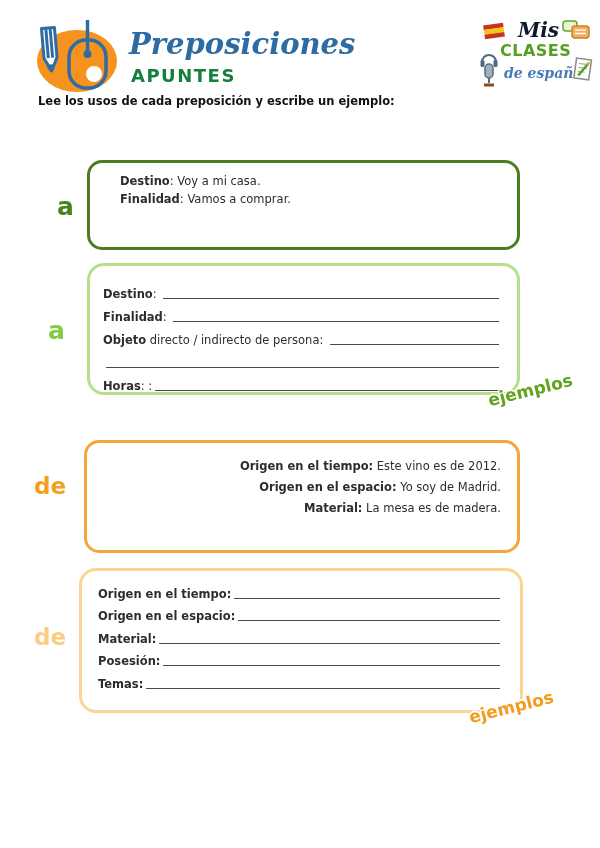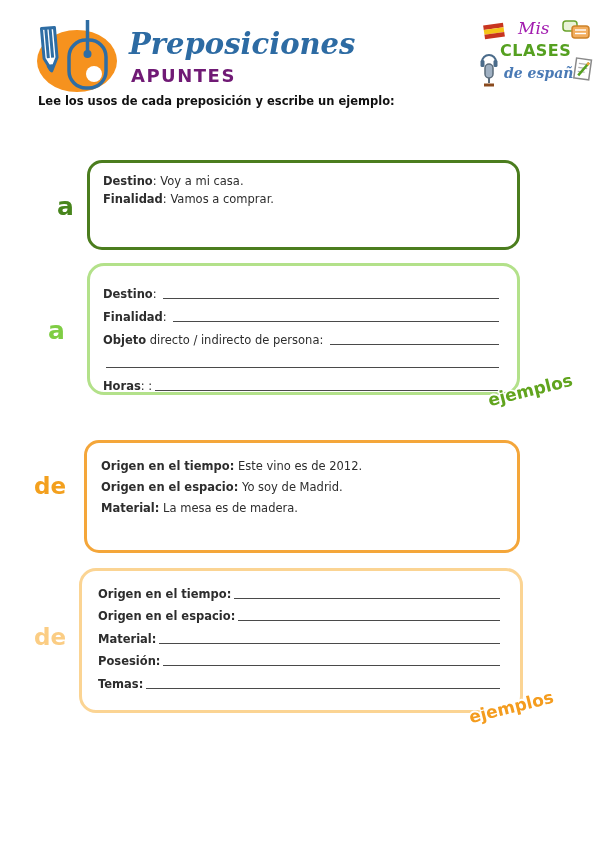--- a/index.html
+++ b/index.html
@@ -4,26 +4,26 @@
 <style>
   html,body{margin:0;padding:0;background:#fff;}
   .page{position:relative;width:600px;height:848px;background:#fff;overflow:hidden;
         font-family:"DejaVu Sans",sans-serif;color:#2d2d2d;}
 
   
   .logo-main{position:absolute;left:28px;top:18px;width:92px;height:78px;}
   .title{position:absolute;left:129px;top:27px;font-family:"DejaVu Serif",serif;
          font-style:italic;font-weight:700;font-size:29px;color:#2d6ba3;white-space:nowrap;}
   .subtitle{position:absolute;left:131px;top:65px;font-weight:700;font-size:18px;
-            letter-spacing:1.5px;color:#701a75;white-space:nowrap;}
+            letter-spacing:1.5px;color:#15803d;white-space:nowrap;}
 
   .brand{position:absolute;left:478px;top:12px;width:118px;height:88px;}
   .brand svg{position:absolute;}
   .brand-mis{position:absolute;left:40px;top:6px;font-family:"DejaVu Serif",serif;
-             font-style:italic;font-weight:400;font-size:17px;color:#a21caf;}
+             font-style:italic;font-weight:700;font-size:20px;color:#0f172a;}
   .brand-clases{position:absolute;left:22px;top:29px;font-weight:700;font-size:16px;
                 letter-spacing:.5px;color:#55a020;text-align:right;}
   .brand-esp{position:absolute;left:26px;top:53px;font-family:"DejaVu Serif",serif;
              font-style:italic;font-weight:700;font-size:14px;color:#4a7ab5;white-space:nowrap;}
 
   
   .instruction{position:absolute;left:38px;top:94px;margin:0;font-size:11.5px;
                font-weight:700;color:#111;}
 
   
@@ -31,26 +31,26 @@
   .lbl-a1{left:57px;top:194px;font-size:25px;color:#47851c;}
   .lbl-a2{left:48px;top:318px;font-size:25px;color:#7fcd44;}
   .lbl-de1{left:34px;top:475px;font-size:23px;color:#f3a01e;}
   .lbl-de2{left:34px;top:626px;font-size:23px;color:#fbcd84;}
 
   
   .box{position:absolute;box-sizing:border-box;background:#fff;}
   .box p{margin:0;}
   .box .u{font-weight:700;}
   .box-a-ex{left:87px;top:160px;width:433px;height:90px;border:3px solid #4b7d1e;
-            border-radius:15px;padding:10px 16px 0 13px;}
+            border-radius:15px;padding:10px 16px 0 30px;}
   .box-a-ex p{font-size:11.5px;line-height:17.5px;white-space:nowrap;}
   .box-a-bl{left:87px;top:263px;width:433px;height:132px;border:3px solid #b3e18a;
             border-radius:17px;padding:14px 16px 0 13px;}
   .box-de-ex{left:84px;top:440px;width:436px;height:113px;border:3px solid #f4a63a;
-             border-radius:15px;padding:13px 16px 0 14px;}
+             border-radius:15px;padding:13px 16px 0 14px;text-align:right;}
   .box-de-ex p{font-size:11.5px;line-height:21px;white-space:nowrap;}
   .box-de-bl{left:79px;top:568px;width:444px;height:145px;border:3px solid #fbd493;
              border-radius:17px;padding:9px 18px 0 16px;}
 
   .frow{display:flex;align-items:flex-end;font-size:11.5px;}
   .box-a-bl .frow{height:23px;}
   .box-de-bl .frow{height:22.5px;}
   .frow .u,.frow .t{white-space:pre;padding-bottom:2px;}
   .blank{flex:1;border-bottom:1.5px solid #4a4a4a;height:13px;margin:0 2px 4px 3px;}
 

